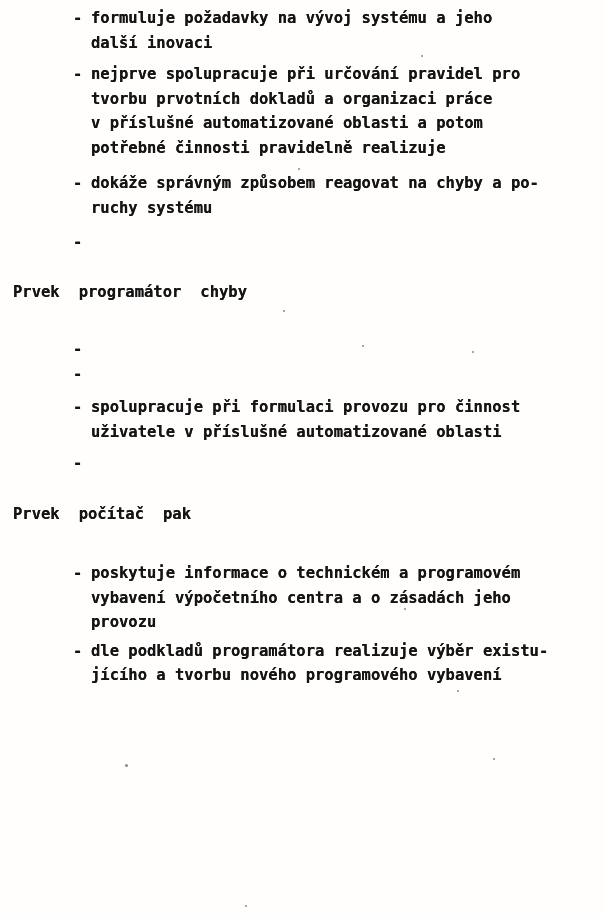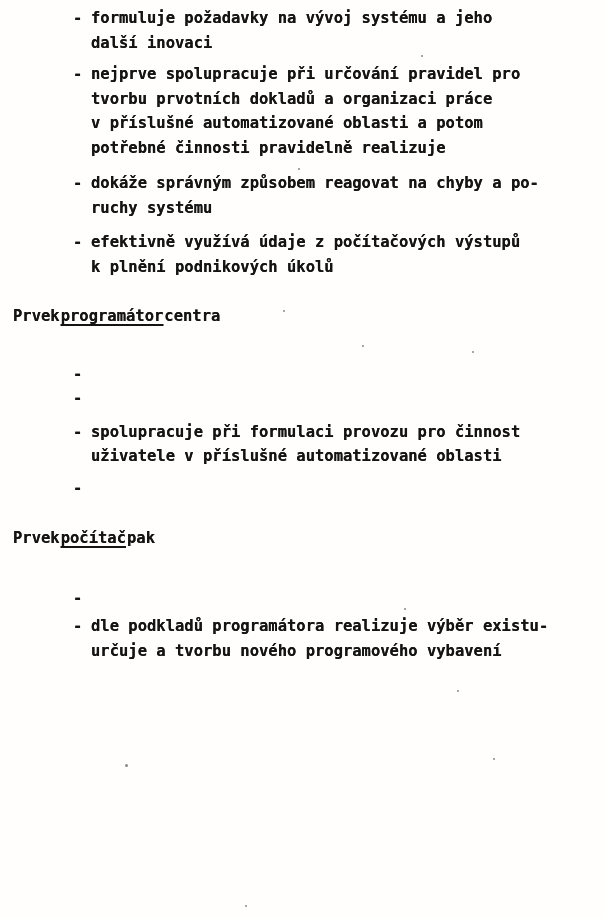--- a/index.html
+++ b/index.html
@@ -30,26 +30,25 @@
   }
   .dash {
     flex: 0 0 18px;
     width: 18px;
   }
   .btext {
     white-space: pre-line;
   }
   .heading {
     display: flex;
-    gap: 1px;
+    gap: 19px;
     margin-left: 13px;
     white-space: pre;
   }
   .u-term {
-    text-decoration: underline;
     text-decoration-thickness: 2px;
     text-underline-offset: 3px;
   }
   
   .speck {
     position: absolute;
     background: #2a2a2a;
     border-radius: 50%;
     width: 3px;
     height: 3px;
@@ -74,28 +73,26 @@
 v příslušné automatizované oblasti a potom
 potřebné činnosti pravidelně realizuje</span>
     </div>
     <div class="bullet" style="margin-bottom:10px;">
       <span class="dash">-</span>
       <span class="btext">dokáže správným způsobem reagovat na chyby a po-
 ruchy systému</span>
     </div>
     <div class="bullet" style="margin-bottom:25px;">
       <span class="dash">-</span>
-      <span class="btext">efektivně využívá údaje z počítačových výstupů
-k plnění podnikových úkolů</span>
     </div>
 
     <div class="heading" style="margin-bottom:33px;">
       <span>Prvek</span>
       <span class="u-term">programátor</span>
-      <span>centra</span>
+      <span>chyby</span>
     </div>
 
     <div class="bullet" style="margin-bottom:0;">
       <span class="dash">-</span>
     </div>
     <div class="bullet" style="margin-bottom:9px;">
       <span class="dash">-</span>
     </div>
     <div class="bullet" style="margin-bottom:7px;">
       <span class="dash">-</span>
@@ -107,25 +104,28 @@
     </div>
 
     <div class="heading" style="margin-bottom:35px;">
       <span>Prvek</span>
       <span class="u-term">počítač</span>
       <span>pak</span>
     </div>
 
     <div class="bullet" style="margin-bottom:4px;">
       <span class="dash">-</span>
+      <span class="btext">poskytuje informace o technickém a programovém
+vybavení výpočetního centra a o zásadách jeho
+provozu</span>
     </div>
     <div class="bullet" style="margin-bottom:0;">
       <span class="dash">-</span>
       <span class="btext">dle podkladů programátora realizuje výběr existu-
-určuje a tvorbu nového programového vybavení</span>
+jícího a tvorbu nového programového vybavení</span>
     </div>
 
   </div>
 
   <span class="speck" style="left:235px; top:101px;"></span>
   <span class="speck" style="left:421px; top:55px; width:2px;height:2px;"></span>
   <span class="speck" style="left:298px; top:168px; width:2px;height:2px;"></span>
   <span class="speck" style="left:283px; top:310px; width:2px;height:2px;"></span>
   <span class="speck" style="left:362px; top:345px; width:2px;height:2px;"></span>
   <span class="speck" style="left:472px; top:351px; width:2px;height:2px;"></span>

